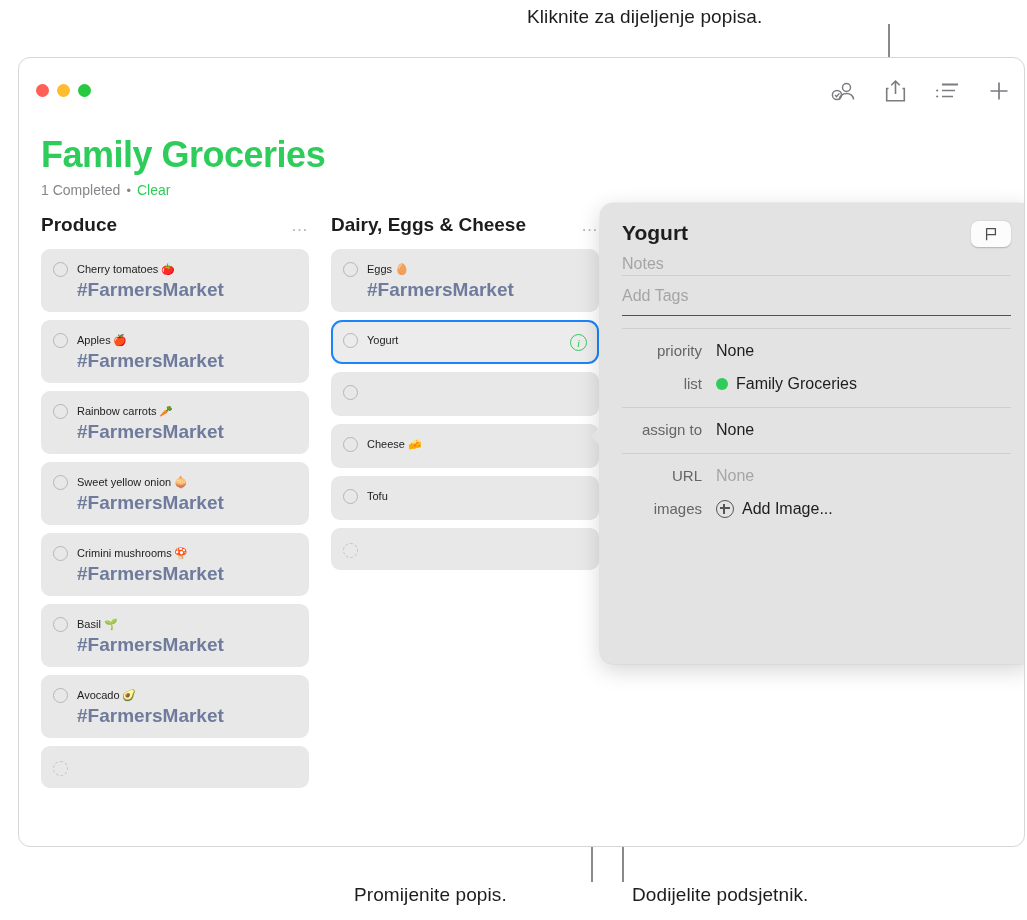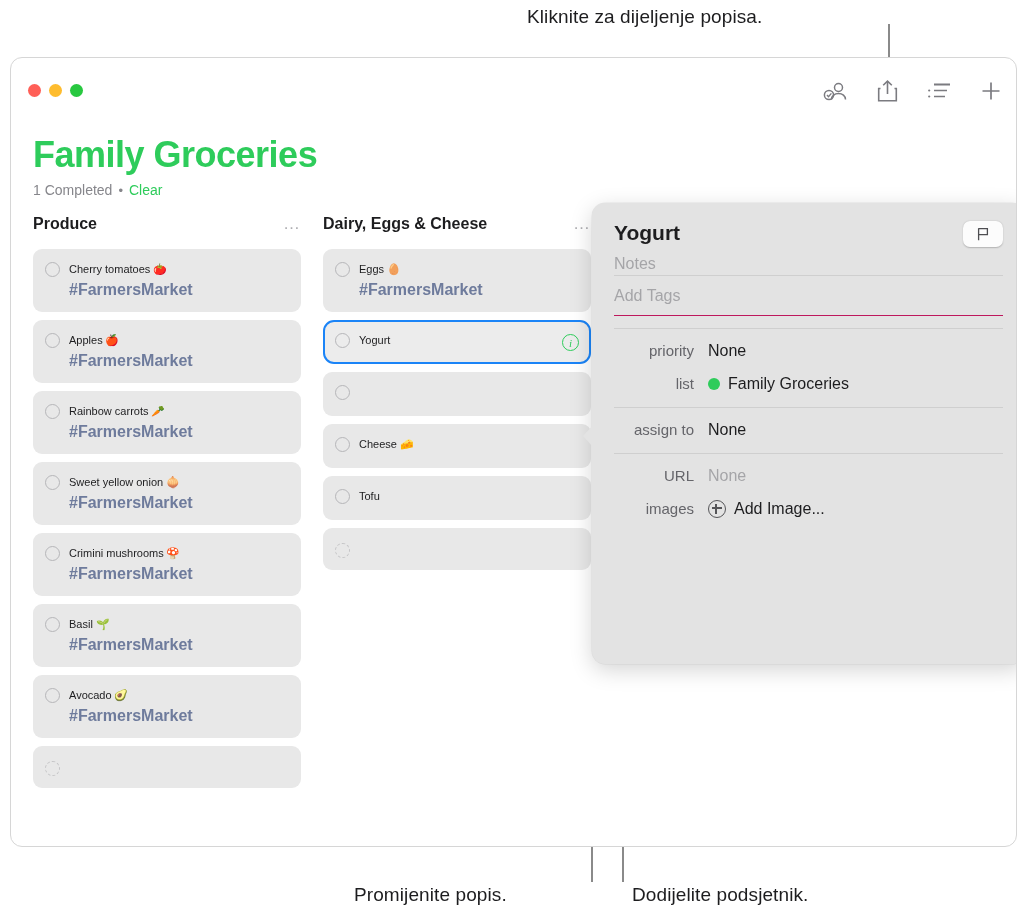--- a/index.html
+++ b/index.html
@@ -31,21 +31,21 @@
   .leader {
     position: absolute;
     background: #8a8a8a;
   }
   .leader.v { width: 1.6px; }
   .leader.h { height: 1.6px; }
 
   
   .window {
     position: absolute;
-    left: 10px;
+    left: 18px;
     top: 57px;
     width: 1007px;
     height: 790px;
     background: #ffffff;
     border: 1px solid #d6d6d6;
     border-radius: 12px;
     box-sizing: border-box;
     overflow: hidden;
   }
 
@@ -126,21 +126,21 @@
   .column { width: 268px; flex: 0 0 268px; }
 
   .col-head {
     display: flex;
     align-items: baseline;
     justify-content: space-between;
     height: 26px;
     overflow: hidden;
   }
   .col-head .name {
-    font-size: 16px;
+    font-size: 19px;
     font-weight: bold;
     color: #1d1d1f;
     white-space: nowrap;
     overflow: hidden;
     text-overflow: clip;
     max-width: 228px;
   }
   .col-head .ellipsis {
     color: #aeaeb2;
     font-size: 17px;
@@ -189,21 +189,21 @@
   }
 
   .item-body { flex: 1 1 auto; min-width: 0; }
   .item-title {
     font-size: 11px;
     color: #1d1d1f;
     line-height: 18px;
     white-space: nowrap;
   }
   .item-tag {
-    font-size: 16px;
+    font-size: 19px;
     font-weight: bold;
     color: #6e7b9c;
     margin-top: 4px;
     line-height: 16px;
   }
 
   .info-icon {
     position: absolute;
     right: 10px;
     top: 12px;

